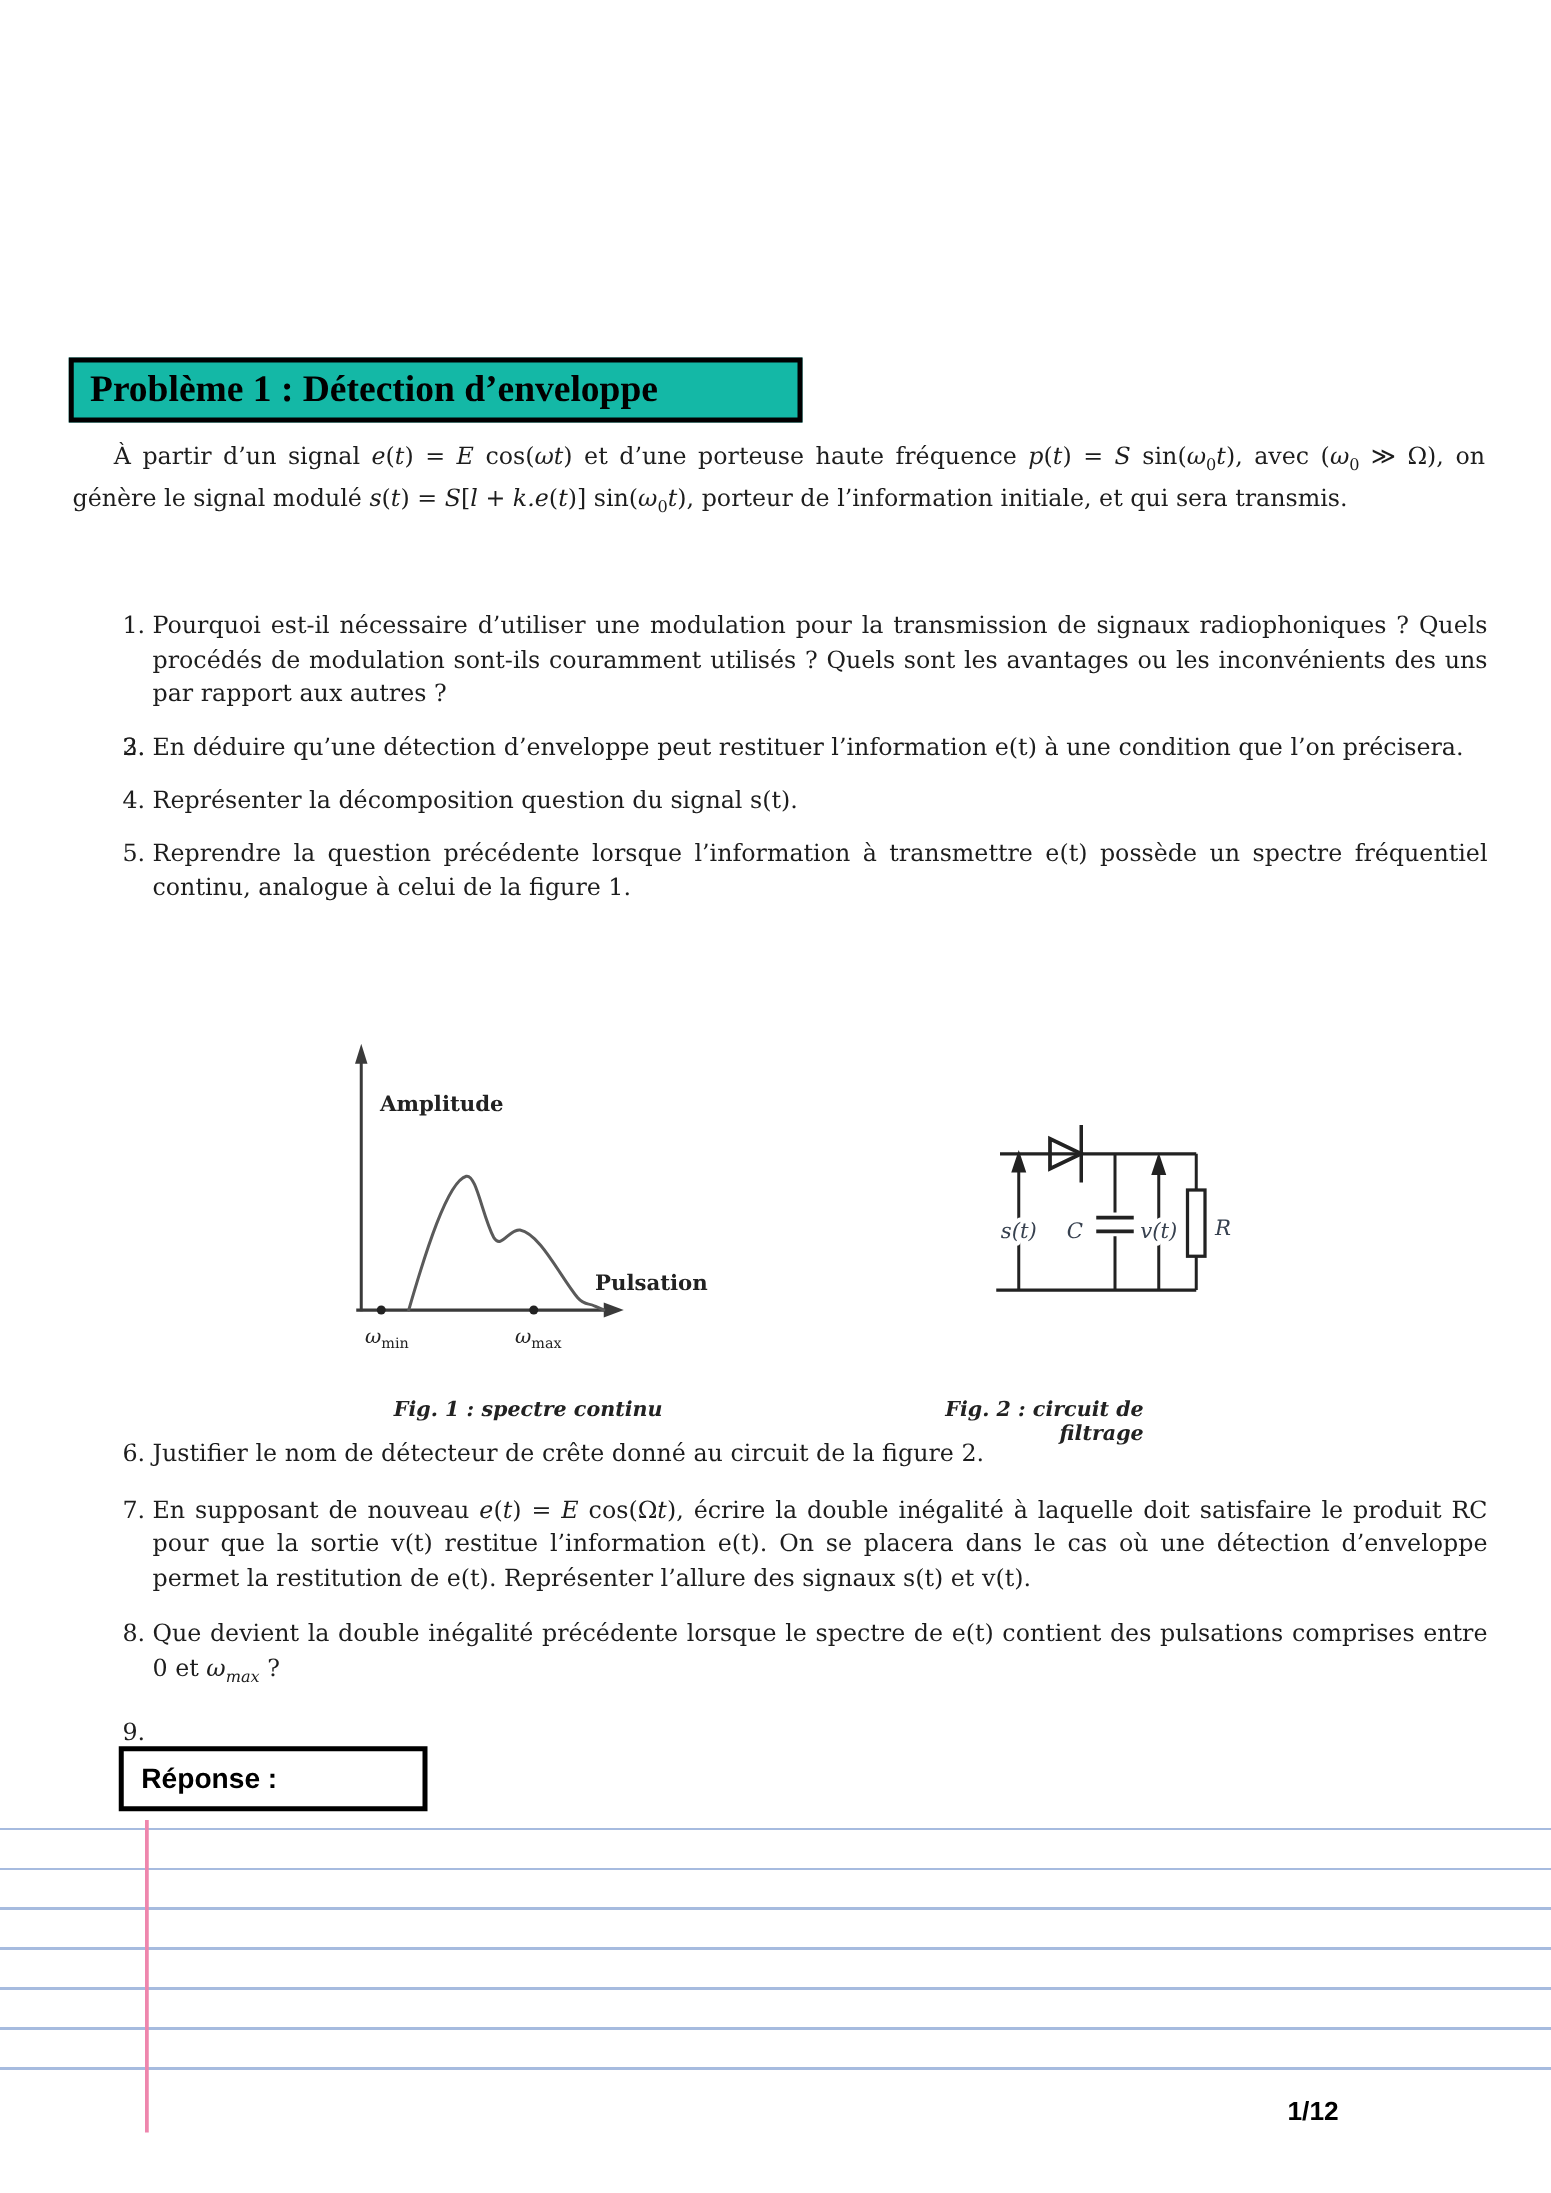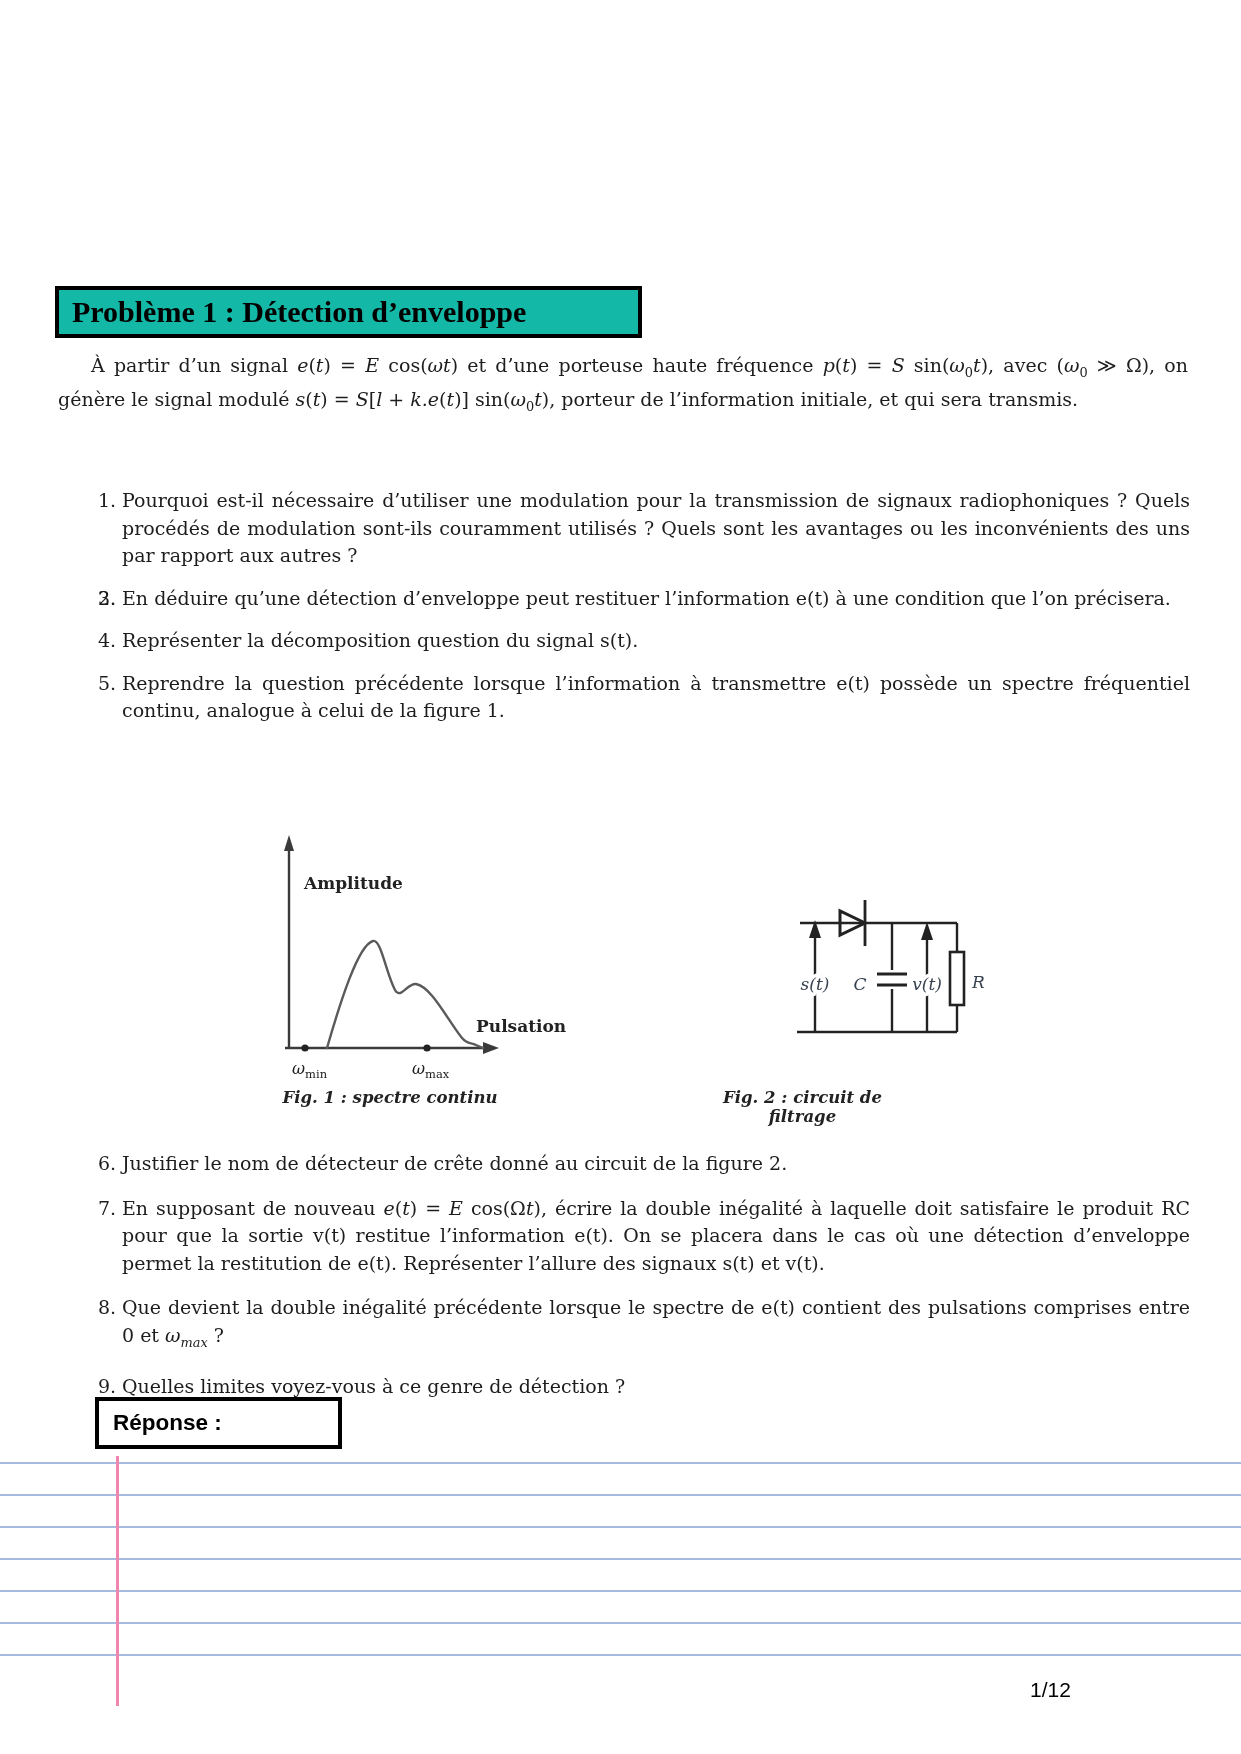--- a/index.html
+++ b/index.html
@@ -25,21 +25,21 @@
   #qlist1{top:487px;}
   #qlist2{top:1150px;}
   .q{position:relative;padding-left:64px;margin:0 0 15px 0;text-align:justify;
      font-size:19px;line-height:27.5px;}
   #qlist2 .q{margin-bottom:17px;}
   .qnum{position:absolute;left:40px;top:0;}
   sub{font-size:0.68em;}
   
   .fig1-svg{position:absolute;left:240px;top:833px;}
   .fig2-svg{position:absolute;left:780px;top:890px;}
-  .figcap{position:absolute;top:1088px;text-align:center;font-weight:bold;font-style:italic;
+  .figcap{position:absolute;top:1118px;text-align:right;font-weight:bold;font-style:italic;
           font-size:16.5px;color:#222;}
   #fig1cap{left:250px;width:280px;}
   #fig2cap{left:690px;width:225px;}
   .fig-label{font-family:"DejaVu Serif", serif;font-weight:bold;font-size:17px;fill:#222;}
   .fig-tick{font-family:"DejaVu Serif", serif;font-style:italic;font-size:16px;fill:#222;}
   .fig-tick .sub{font-size:11.5px;font-style:normal;}
   .circ-label{font-family:"DejaVu Serif", serif;font-style:italic;font-size:17px;fill:#37414f;
               paint-order:stroke;stroke:#ffffff;stroke-width:7px;stroke-linejoin:round;}
   
   .answer-box{
@@ -48,21 +48,21 @@
   }
   .answer-box span{font-family:"Liberation Sans", sans-serif;font-weight:bold;font-size:22.5px;color:#000;text-align:right;}
   
   .rules{
     position:absolute;left:0;top:1462px;width:1241px;height:196px;
     background:repeating-linear-gradient(to bottom,#a6bbdf 0 2px,transparent 2px 32px);
   }
   .margin-line{position:absolute;left:116px;top:1456px;width:3px;height:250px;background:#ee86ad;}
   
   .page-num{position:absolute;left:1030px;top:1678px;font-family:"Liberation Sans", sans-serif;
-            font-weight:normal;font-size:21px;color:#000;}
+            font-weight:bold;font-size:21px;color:#000;}
 </style>
 </head>
 <body>
 
 <div>
 
   <div class="title-box">
     <span>Problème 1 : Détection d’enveloppe</span>
   </div>
 
@@ -144,21 +144,20 @@
     <li class="q">
       <span class="qnum">7.</span>
       <span class="qtext">En supposant de nouveau <i>e</i>(<i>t</i>) = <i>E</i> cos(Ω<i>t</i>), écrire la double inégalité à laquelle doit satisfaire le produit RC pour que la sortie v(t) restitue l’information e(t). On se placera dans le cas où une détection d’enveloppe permet la restitution de e(t). Représenter l’allure des signaux s(t) et v(t).</span>
     </li>
     <li class="q">
       <span class="qnum">8.</span>
       <span class="qtext">Que devient la double inégalité précédente lorsque le spectre de e(t) contient des pulsations comprises entre 0 et <i>ω<sub>max</sub></i> ?</span>
     </li>
     <li class="q">
       <span class="qnum">9.</span>
-      <span class="qtext">Quelles limites voyez-vous à ce genre de détection ?</span>
     </li>
   </ol>
 
   <div class="answer-box">
     <span>Réponse :</span>
   </div>
 
   <div class="rules"></div>
   <div class="margin-line"></div>
 

